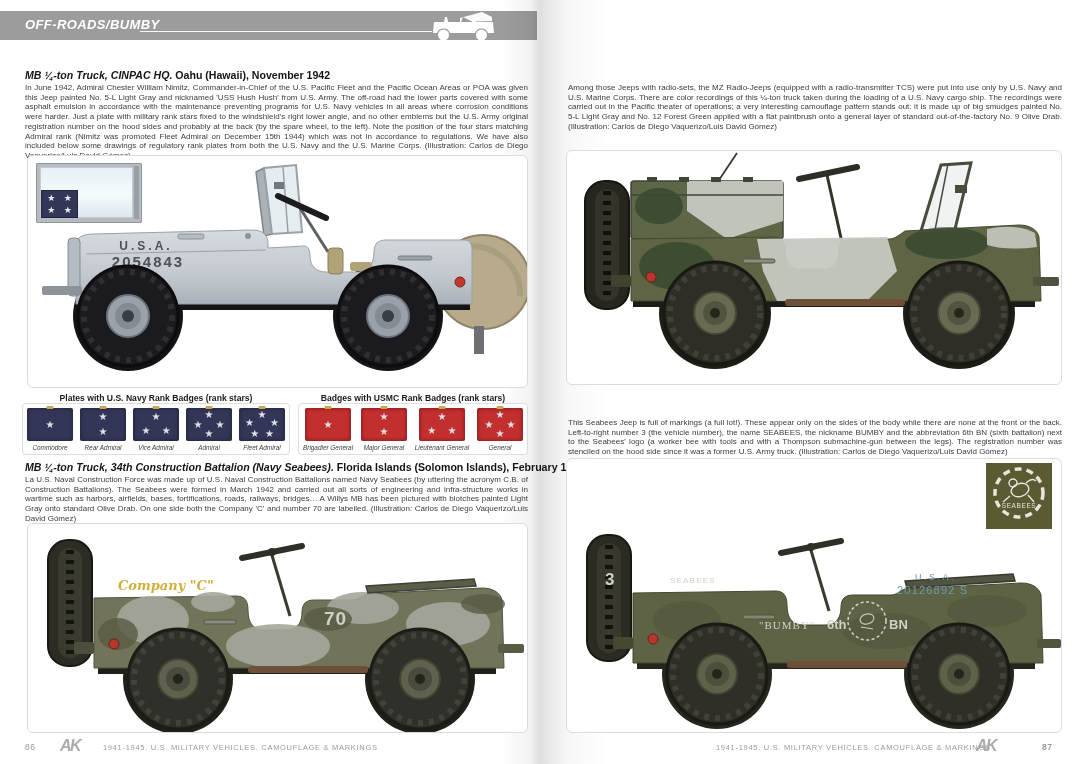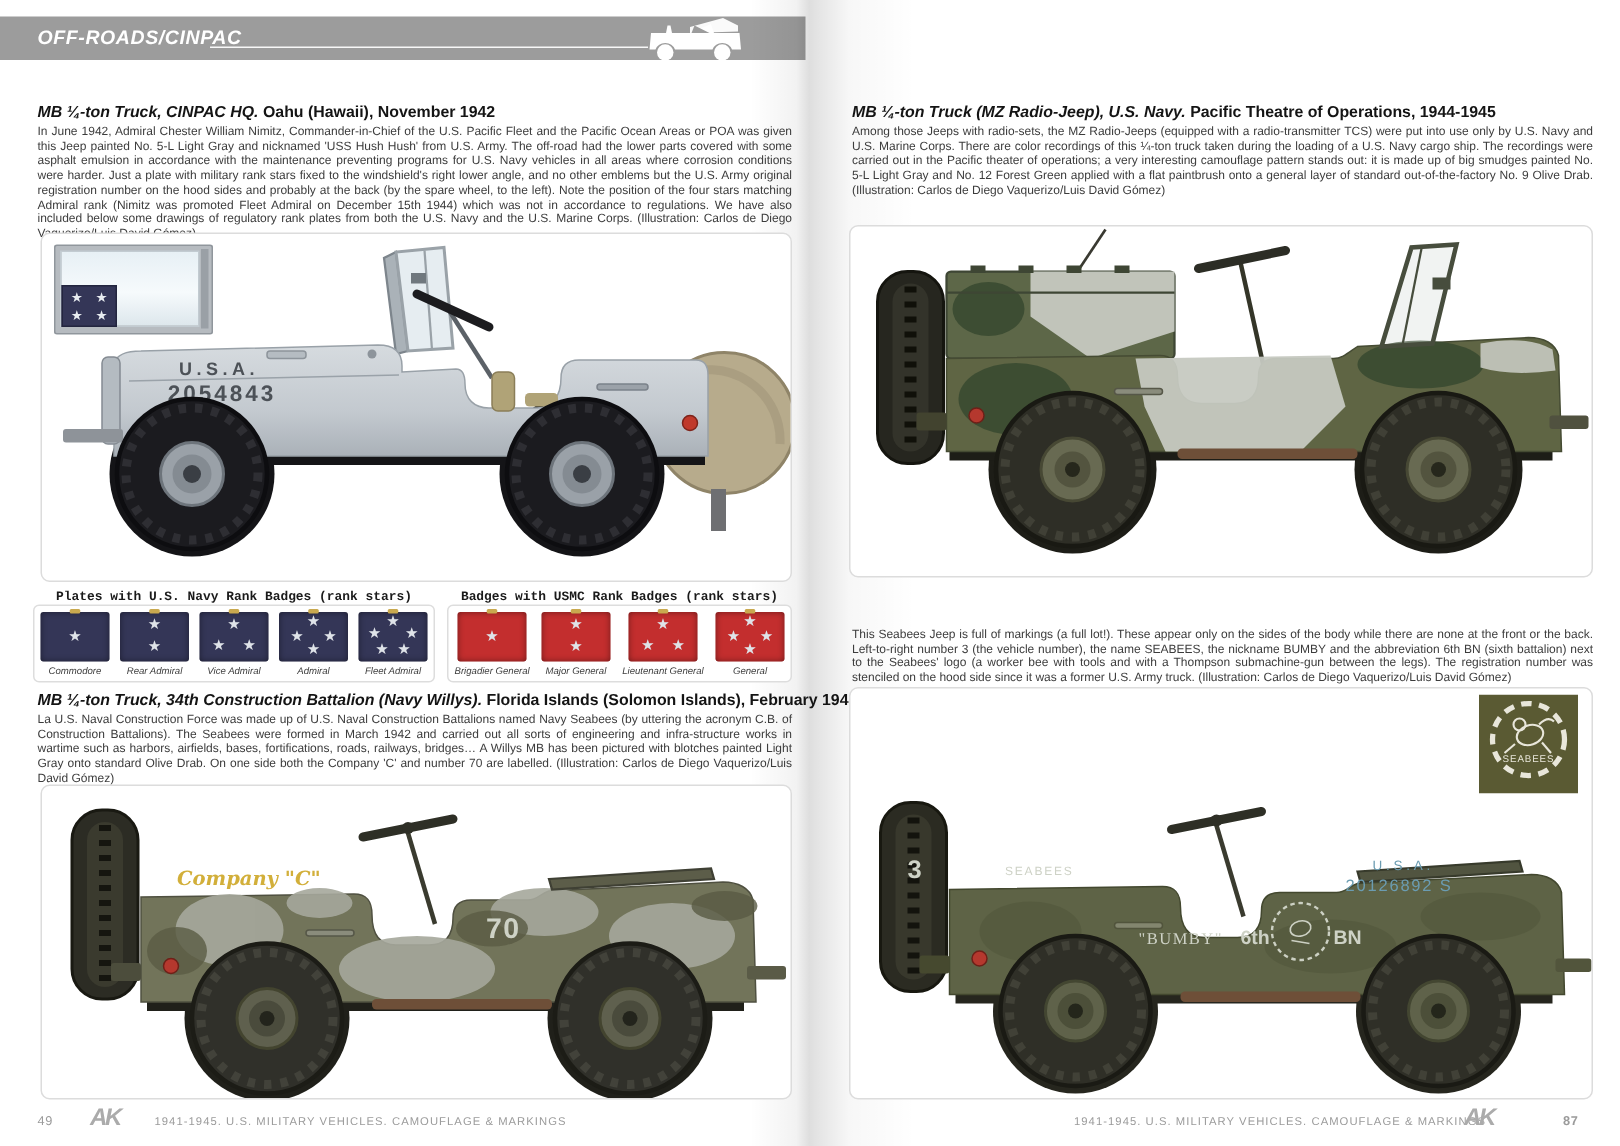--- a/index.html
+++ b/index.html
@@ -25,21 +25,21 @@
   
   .inset{position:absolute;left:8px;top:7px;width:106px;height:60px;background:#b6bbc0;border-radius:2px;
          box-shadow:inset 0 0 0 1px #90969c;}
   .inset .glass{position:absolute;left:4px;top:4px;right:9px;bottom:5px;
          background:linear-gradient(180deg,#e7f0f5 0%,#f6fafc 55%,#dde7ec 100%);border:1px solid #c2cbd1;}
   .inset .frame-edge{position:absolute;right:3px;top:3px;width:5px;bottom:4px;background:#9aa0a6;}
   .inset .plate4{position:absolute;left:5px;bottom:5px;width:37px;height:28px;background:var(--navy_plate,#343657);
          border:1px solid #23253f;display:grid;grid-template-columns:1fr 1fr;place-items:center;padding:1px;box-sizing:border-box;}
   .inset .plate4 span{color:#e8ecf0;font-size:9px;line-height:9px;}
   
-  .badge-title{position:absolute;font-size:8.6px;font-weight:bold;color:#1a1a1a;text-align:center;white-space:nowrap;font-family:Liberation Mono, monospace;}
+  .badge-title{position:absolute;font-size:8.6px;font-weight:bold;color:#1a1a1a;text-align:center;white-space:nowrap;}
   .badge-box{position:absolute;border:1px solid #ddd;border-radius:4px;background:#fff;
              display:flex;justify-content:space-between;align-items:flex-start;padding:4px 4px 2px 4px;box-sizing:border-box;}
   .plate-cell{display:flex;flex-direction:column;align-items:center;}
   .plate{position:relative;width:46px;height:33px;border-radius:2px;box-shadow:inset 0 0 4px rgba(0,0,0,.45);}
   .plate.navy{background:var(--navy_plate,#343657);}
   .plate.usmc{background:var(--usmc_plate,#c32e2e);}
   .plate-tab{position:absolute;left:50%;top:-2px;width:7px;height:3px;transform:translateX(-50%);
              background:#c9a94f;border-radius:1px;}
   .plate-star{position:absolute;transform:translate(-50%,-50%);color:#dfe3e8;font-size:10px;line-height:10px;}
   .plate-label{margin-top:3px;font-size:6.4px;font-style:italic;color:#3d3d3d;white-space:nowrap;}
@@ -49,21 +49,21 @@
   .footer-text{position:absolute;font-size:7.5px;color:#9b9b9b;letter-spacing:.7px;white-space:nowrap;}
   
   .seabees-box{position:absolute;right:9px;top:4px;width:66px;height:66px;}
 </style>
 </head>
 <body>
 
 <div class="canvas">
 
   <div class="band"></div>
-  <div class="band-title">OFF-ROADS/CINPAC</div>
+  <div class="band-title">OFF-ROADS/BUMBY</div>
   <div class="band-line"></div>
   <svg class="band-jeep" viewBox="0 0 68 36">
     <g fill="#ffffff">
       <path d="M30,10 L52,4 L62,9 L62,13 L30,14 Z" opacity=".95"></path>
       <path d="M4,14 L14,14 L15,9 L17,9 L18,14 L30,14 L44,8 L46,14 L63,14 L64,25 L58,25 a7,7 0 0 0 -13,0 L20,25 a7,7 0 0 0 -13,0 L3,25 Z"></path>
       <circle cx="13.5" cy="27" r="5.5"></circle>
       <circle cx="51.5" cy="27" r="5.5"></circle>
       <path d="M33,9 L43,14 L31,14 Z" fill="#9c9c9c"></path>
     </g>
   </svg>
@@ -227,21 +227,21 @@
           <span class="plate-star" style="left: 50%; top: 22%;">★</span>
           <span class="plate-star" style="left: 26%; top: 52%;">★</span>
           <span class="plate-star" style="left: 74%; top: 52%;">★</span>
           <span class="plate-star" style="left: 50%; top: 80%;">★</span>
         </div>
         <div class="plate-label">General</div>
       </div>
     </div>
 
   <div class="sec-title" style="left:25px;top:461px;">
-    <span class="em">MB ¼-ton Truck, 34th Construction Battalion (Navy Willys).</span><span> Florida Islands (Solomon Islands), February 1943</span>
+    <span class="em">MB ¼-ton Truck, 34th Construction Battalion (Navy Seabees).</span><span> Florida Islands (Solomon Islands), February 1943</span>
   </div>
   <div class="para" style="left:25px;top:475px;width:503px;">La U.S. Naval Construction Force was made up of U.S. Naval Construction Battalions named Navy Seabees (by uttering the acronym C.B. of Construction Battalions). The Seabees were formed in March 1942 and carried out all sorts of engineering and infra-structure works in wartime such as harbors, airfields, bases, fortifications, roads, railways, bridges… A Willys MB has been pictured with blotches painted Light Gray onto standard Olive Drab. On one side both the Company 'C' and number 70 are labelled. (Illustration: Carlos de Diego Vaquerizo/Luis David Gómez)</div>
 
   <div class="frame" style="left:27px;top:523px;width:501px;height:210px;">
     <svg viewBox="0 0 499 208" width="499" height="208">
 
       <rect x="20" y="16" width="44" height="126" rx="20" fill="#2c2c24" stroke="#191912" stroke-width="2"></rect>
       <rect x="30" y="24" width="24" height="110" rx="12" fill="#3a3a2e"></rect>
       <line x1="42" y1="26" x2="42" y2="132" stroke="#15150f" stroke-width="8" stroke-dasharray="4 6"></line>
 
@@ -290,27 +290,24 @@
         <circle cx="392" cy="155" r="44" fill="none" stroke="#42423a" stroke-width="6" stroke-dasharray="5 6"></circle>
         <circle cx="392" cy="155" r="20" fill="#5f604e" stroke="#43442f" stroke-width="2"></circle>
         <circle cx="392" cy="155" r="12" fill="#4a4b3c"></circle>
           <circle cx="392" cy="155" r="5" fill="#23241c"></circle>
       </g>
 
       <rect x="220" y="142" width="120" height="7" rx="3" fill="#6e4f38"></rect>
     </svg>
   </div>
 
-  <div class="pagenum" style="left:25px;top:742px;">49</div>
+  <div class="pagenum" style="left:25px;top:742px;">86</div>
   <div class="ak-logo" style="left:60px;top:737px;">AK</div>
   <div class="footer-text" style="left:103px;top:743px;">1941-1945. U.S. MILITARY VEHICLES. CAMOUFLAGE &amp; MARKINGS</div>
 
-  <div class="sec-title" style="left:568px;top:69px;">
-    <span class="em">MB ¼-ton Truck (MZ Radio-Jeep), U.S. Navy.</span><span> Pacific Theatre of Operations, 1944-1945</span>
-  </div>
   <div class="para" style="left:568px;top:83px;width:494px;">Among those Jeeps with radio-sets, the MZ Radio-Jeeps (equipped with a radio-transmitter TCS) were put into use only by U.S. Navy and U.S. Marine Corps. There are color recordings of this ¼-ton truck taken during the loading of a U.S. Navy cargo ship. The recordings were carried out in the Pacific theater of operations; a very interesting camouflage pattern stands out: it is made up of big smudges painted No. 5-L Light Gray and No. 12 Forest Green applied with a flat paintbrush onto a general layer of standard out-of-the-factory No. 9 Olive Drab. (Illustration: Carlos de Diego Vaquerizo/Luis David Gómez)</div>
 
   <div class="frame" style="left:566px;top:150px;width:496px;height:235px;">
     <svg viewBox="0 0 494 233" width="494" height="233">
 
       <rect x="18" y="30" width="44" height="128" rx="20" fill="#26261f" stroke="#15150f" stroke-width="2"></rect>
       <rect x="28" y="38" width="24" height="112" rx="12" fill="#33332a"></rect>
       <line x1="40" y1="40" x2="40" y2="148" stroke="#101009" stroke-width="8" stroke-dasharray="4 6"></line>
 
       <line x1="150" y1="32" x2="170" y2="2" stroke="#3a3a32" stroke-width="1.8"></line>

